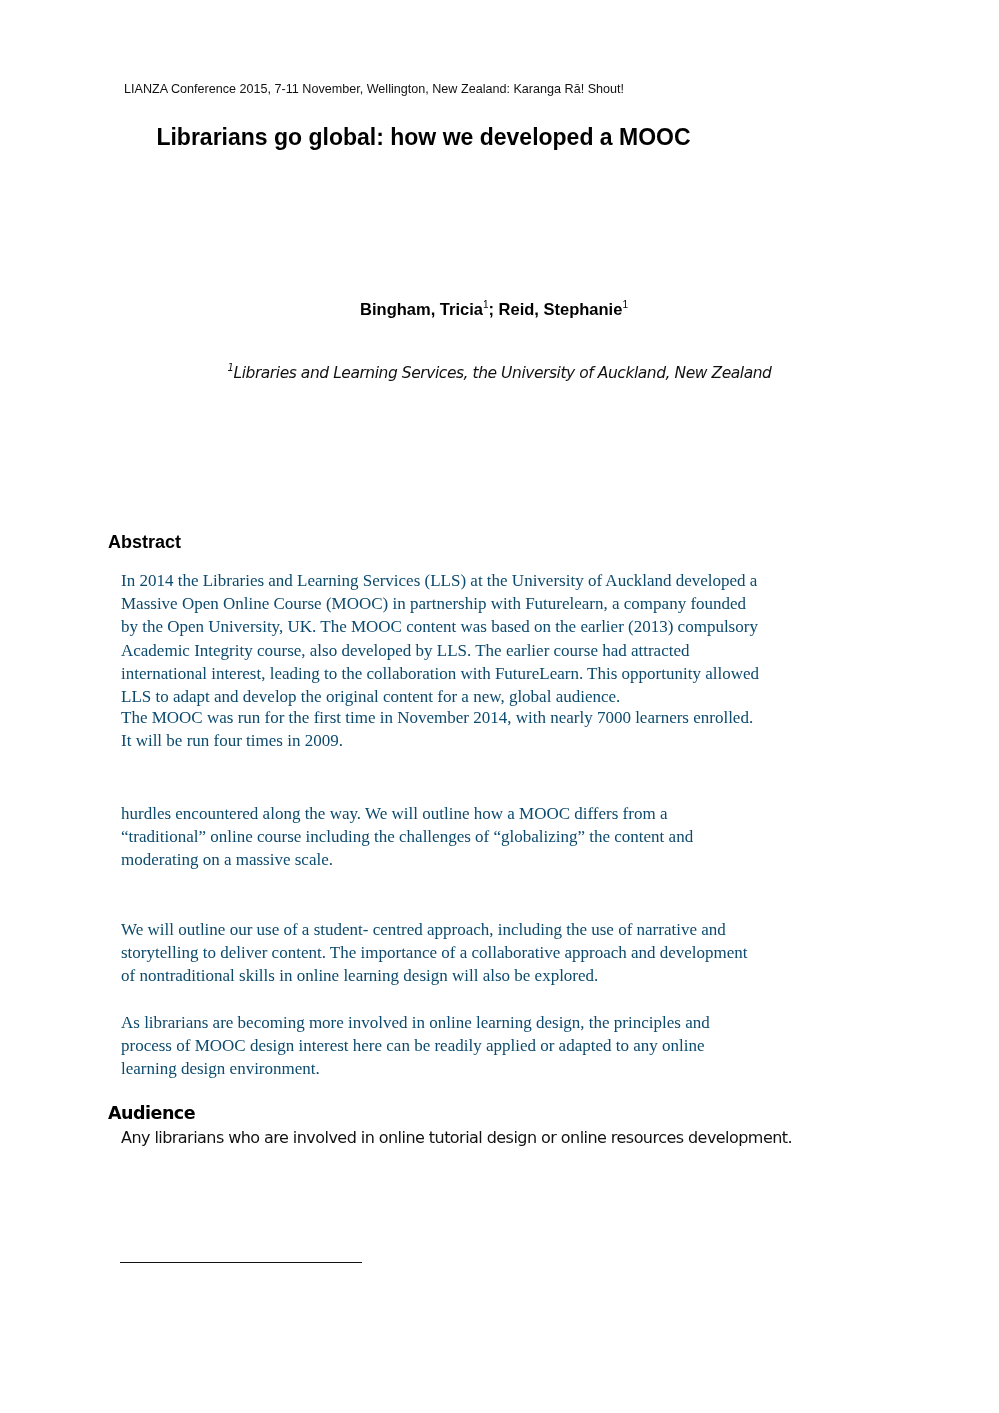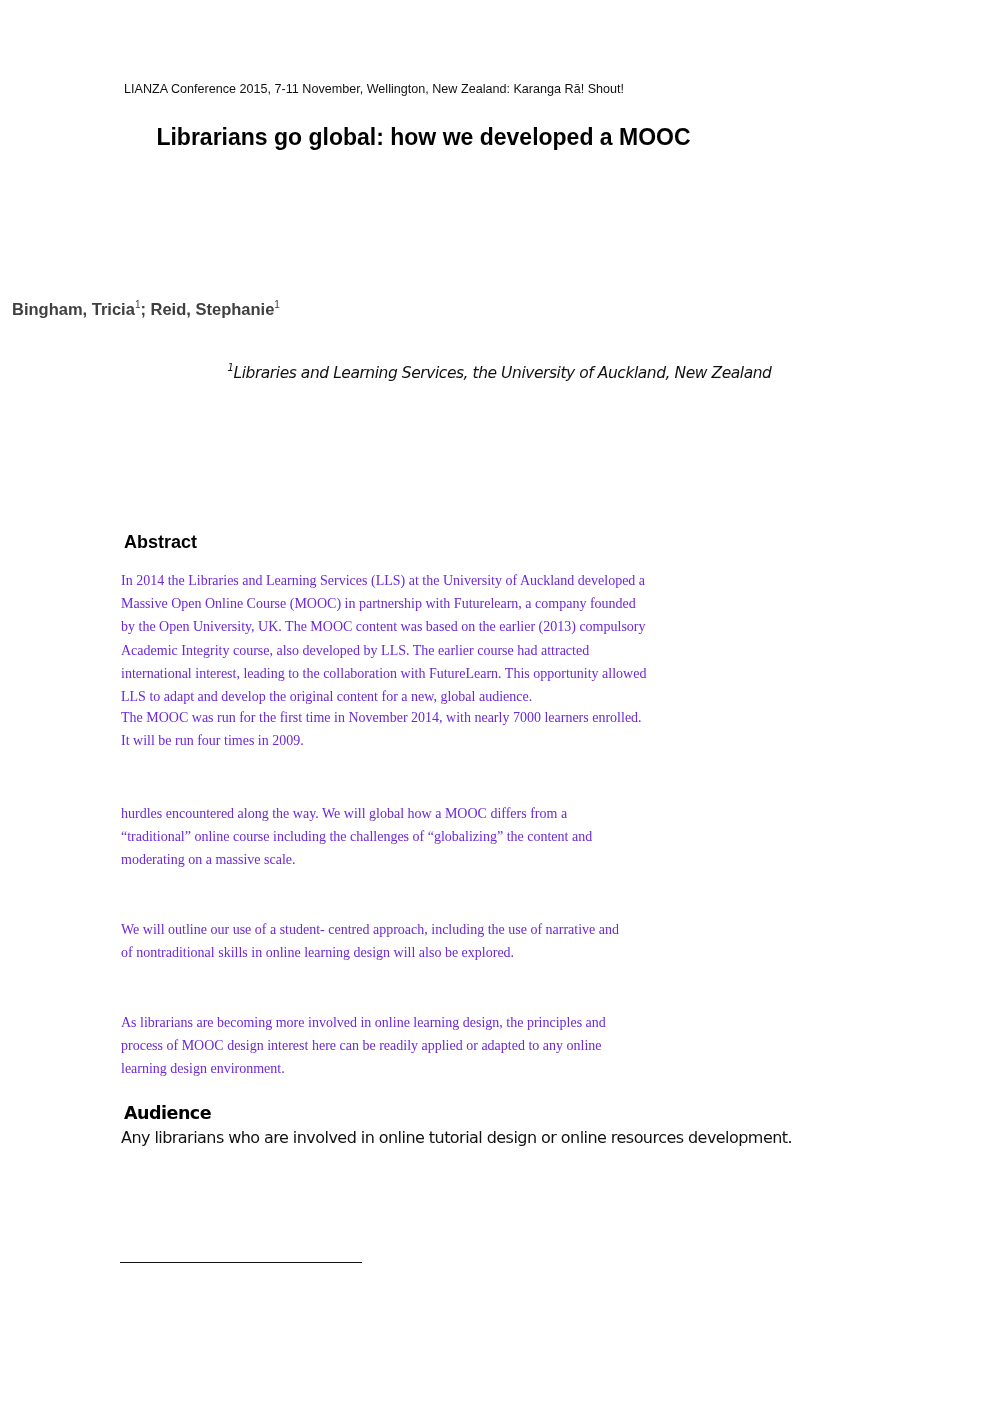--- a/index.html
+++ b/index.html
@@ -37,28 +37,28 @@
       top: 124px;
       text-align: center;
       font-family: "Liberation Sans", sans-serif;
       font-weight: bold;
       font-size: 23px;
       color: #000;
       white-space: nowrap;
     }
     .authors {
       position: absolute;
-      left: 12px;
+      left: 0;
       width: 988px;
       top: 300px;
-      text-align: left;
+      text-align: center;
       font-family: "Liberation Sans", sans-serif;
       font-weight: bold;
       font-size: 16.5px;
-      color: #404040;
+      color: #000000;
       white-space: nowrap;
     }
     .authors sup {
       font-weight: normal;
       font-size: 10px;
       vertical-align: 7px;
       line-height: 0;
     }
     .affiliation {
       position: absolute;
@@ -73,41 +73,41 @@
       color: #111;
       white-space: nowrap;
     }
     .affiliation sup {
       font-size: 10px;
       vertical-align: 7px;
       line-height: 0;
     }
     .section-heading {
       position: absolute;
-      left: 124px;
+      left: 108px;
       font-family: "Liberation Sans", sans-serif;
       font-weight: bold;
       font-size: 18px;
       color: #000;
       white-space: nowrap;
     }
     .heading-abstract { top: 532px; }
     .heading-audience {
       top: 1103px;
       font-family: "DejaVu Sans", sans-serif;
       font-size: 17.5px;
       letter-spacing: -0.5px;
     }
     .para {
       position: absolute;
       left: 121px;
       font-family: "Liberation Serif", serif;
-      font-size: 14px;
+      font-size: 17px;
       line-height: 23.2px;
-      color: #6d28d9;
+      color: #0c4a6e;
       white-space: nowrap;
     }
     .para .line { display: block; }
     .p1 { top: 569px; }
     .p2 { top: 706px; }
     .p3 { top: 802px; }
     .p4 { top: 918px; }
     .p5 { top: 1011px; }
     .audience-text {
       position: absolute;
@@ -155,27 +155,28 @@
     <span class="line">international interest, leading to the collaboration with FutureLearn. This opportunity allowed</span>
     <span class="line">LLS to adapt and develop the original content for a new, global audience.</span>
   </div>
 
   <div class="para p2">
     <span class="line">The MOOC was run for the first time in November 2014, with nearly 7000 learners enrolled.</span>
     <span class="line">It will be run four times in 2009.</span>
   </div>
 
   <div class="para p3">
-    <span class="line">hurdles encountered along the way.  We will global how a MOOC differs from a</span>
+    <span class="line">hurdles encountered along the way.  We will outline how a MOOC differs from a</span>
     <span class="line">“traditional” online course including the challenges of “globalizing” the content and</span>
     <span class="line">moderating on a massive scale.</span>
   </div>
 
   <div class="para p4">
     <span class="line">We will outline our use of a student- centred approach, including the use of narrative and</span>
+    <span class="line">storytelling to deliver content. The importance of a collaborative approach and development</span>
     <span class="line">of nontraditional skills in online learning design will also be explored.</span>
   </div>
 
   <div class="para p5">
     <span class="line">As librarians are becoming more involved in online learning design, the principles and</span>
     <span class="line">process of MOOC design interest here can be readily applied or adapted to any online</span>
     <span class="line">learning design environment.</span>
   </div>
 
   <div class="section-heading heading-audience">Audience</div>

